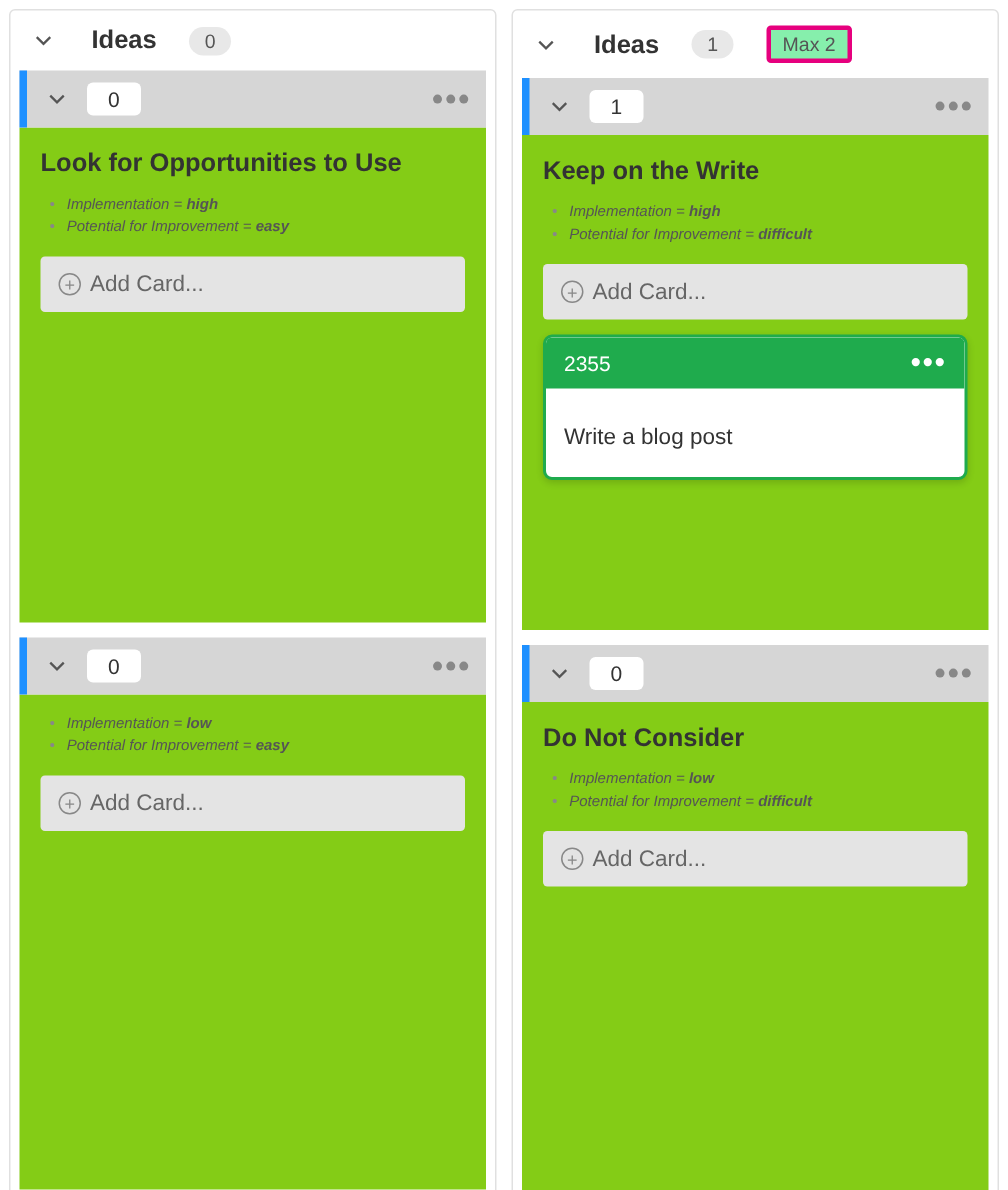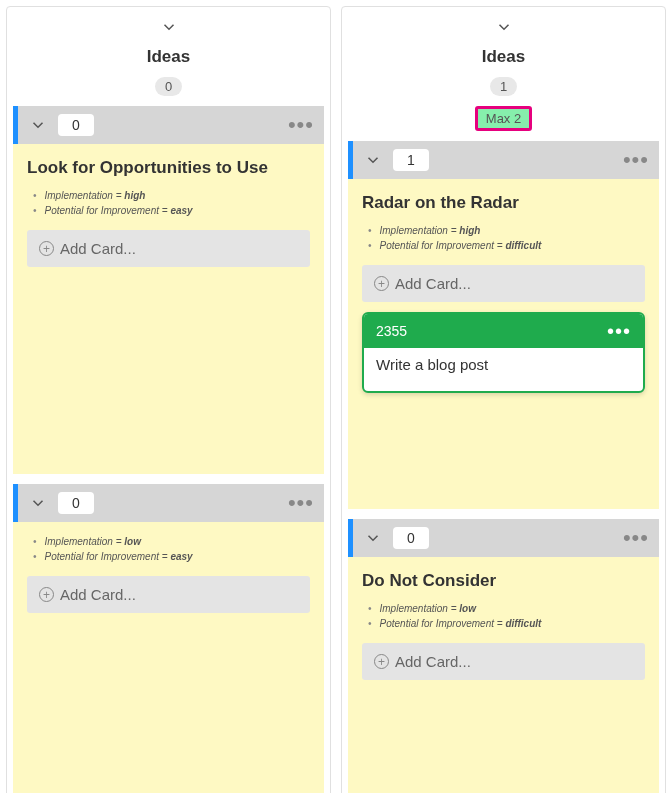--- a/index.html
+++ b/index.html
@@ -17,22 +17,21 @@
       flex: 1;
       border: 1px solid #e0e0e0;
       border-radius: 4px;
       background: #fff;
       min-height: 780px;
     }
     .col-header {
       display: flex;
       align-items: center;
       padding: 10px 12px;
-      gap: 10px;
-      flex-direction: column;
+      gap: 22px;
     }
     .chevron {
       width: 20px;
       height: 20px;
       display: flex;
       align-items: center;
       justify-content: center;
       cursor: pointer;
     }
     .chevron svg { width: 18px; height: 18px; stroke: #555; stroke-width: 2; fill: none; }
@@ -81,21 +80,21 @@
     .ellipsis {
       position: absolute;
       right: 10px;
       color: #888;
       font-size: 22px;
       letter-spacing: 1px;
       cursor: pointer;
       line-height: 1;
     }
     .lane-body {
-      background: #fef9c3;
+      background: #84cc16;
       padding: 14px 14px 12px 14px;
       min-height: 330px;
     }
     .lane-title {
       font-weight: 700;
       font-size: 17px;
       color: #333;
       margin-bottom: 12px;
     }
     .bullets {
@@ -152,21 +151,21 @@
       justify-content: space-between;
     }
     .card-header .dots {
       color: #fff;
       font-size: 20px;
       letter-spacing: 1px;
       line-height: 1;
       cursor: pointer;
     }
     .card-body {
-      padding: 8px 12px 18px 12px;
+      padding: 24px 12px 18px 12px;
       font-size: 15px;
       color: #333;
     }
   </style>
 </head>
 <body>
 
 <div class="board">
 
   <div class="column">
@@ -242,21 +241,21 @@
       <div class="lane-header">
         <span class="chevron">
           <svg viewBox="0 0 24 24">
               <polyline points="6 9 12 15 18 9"></polyline>
             </svg>
         </span>
         <span class="lane-count">1</span>
         <span class="ellipsis">•••</span>
       </div>
       <div class="lane-body">
-        <div class="lane-title">Radar on the Radar</div>
+        <div class="lane-title">Keep on the Write</div>
         <ul class="bullets">
           <li><span>Implementation = </span><b>high</b></li>
           <li><span>Potential for Improvement = </span><b>difficult</b></li>
         </ul>
         <div class="add-card">
           <span class="plus-icon">+</span>
           <span>Add Card...</span>
         </div>
 
         <div class="card">

